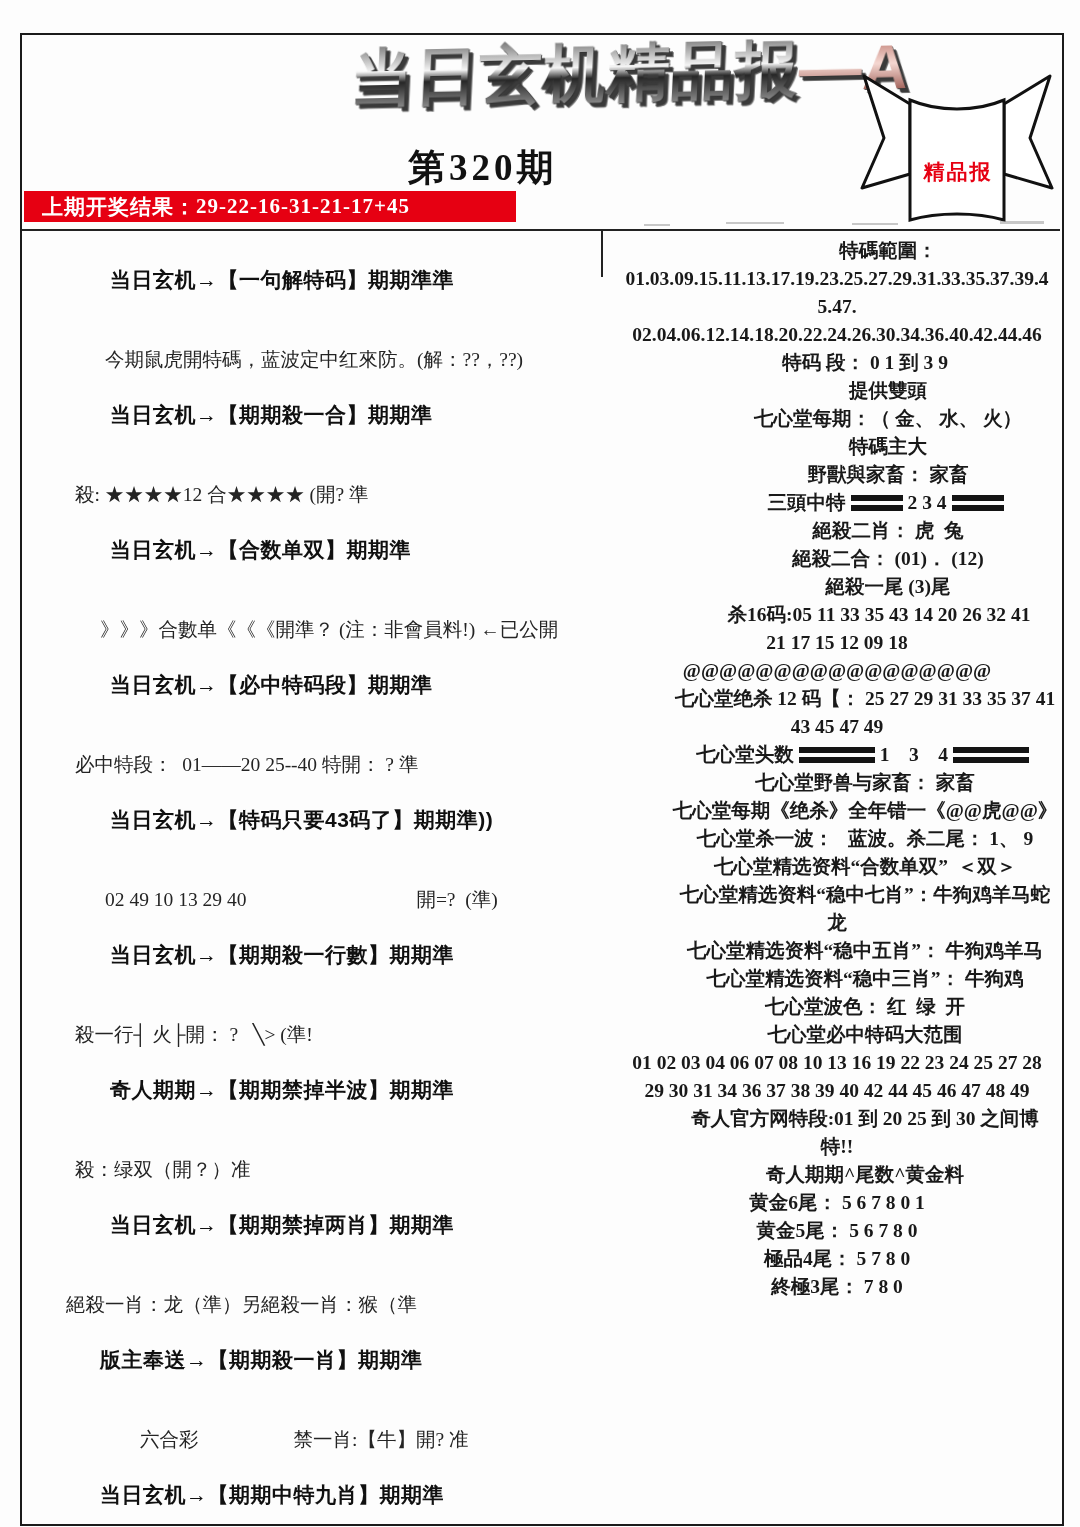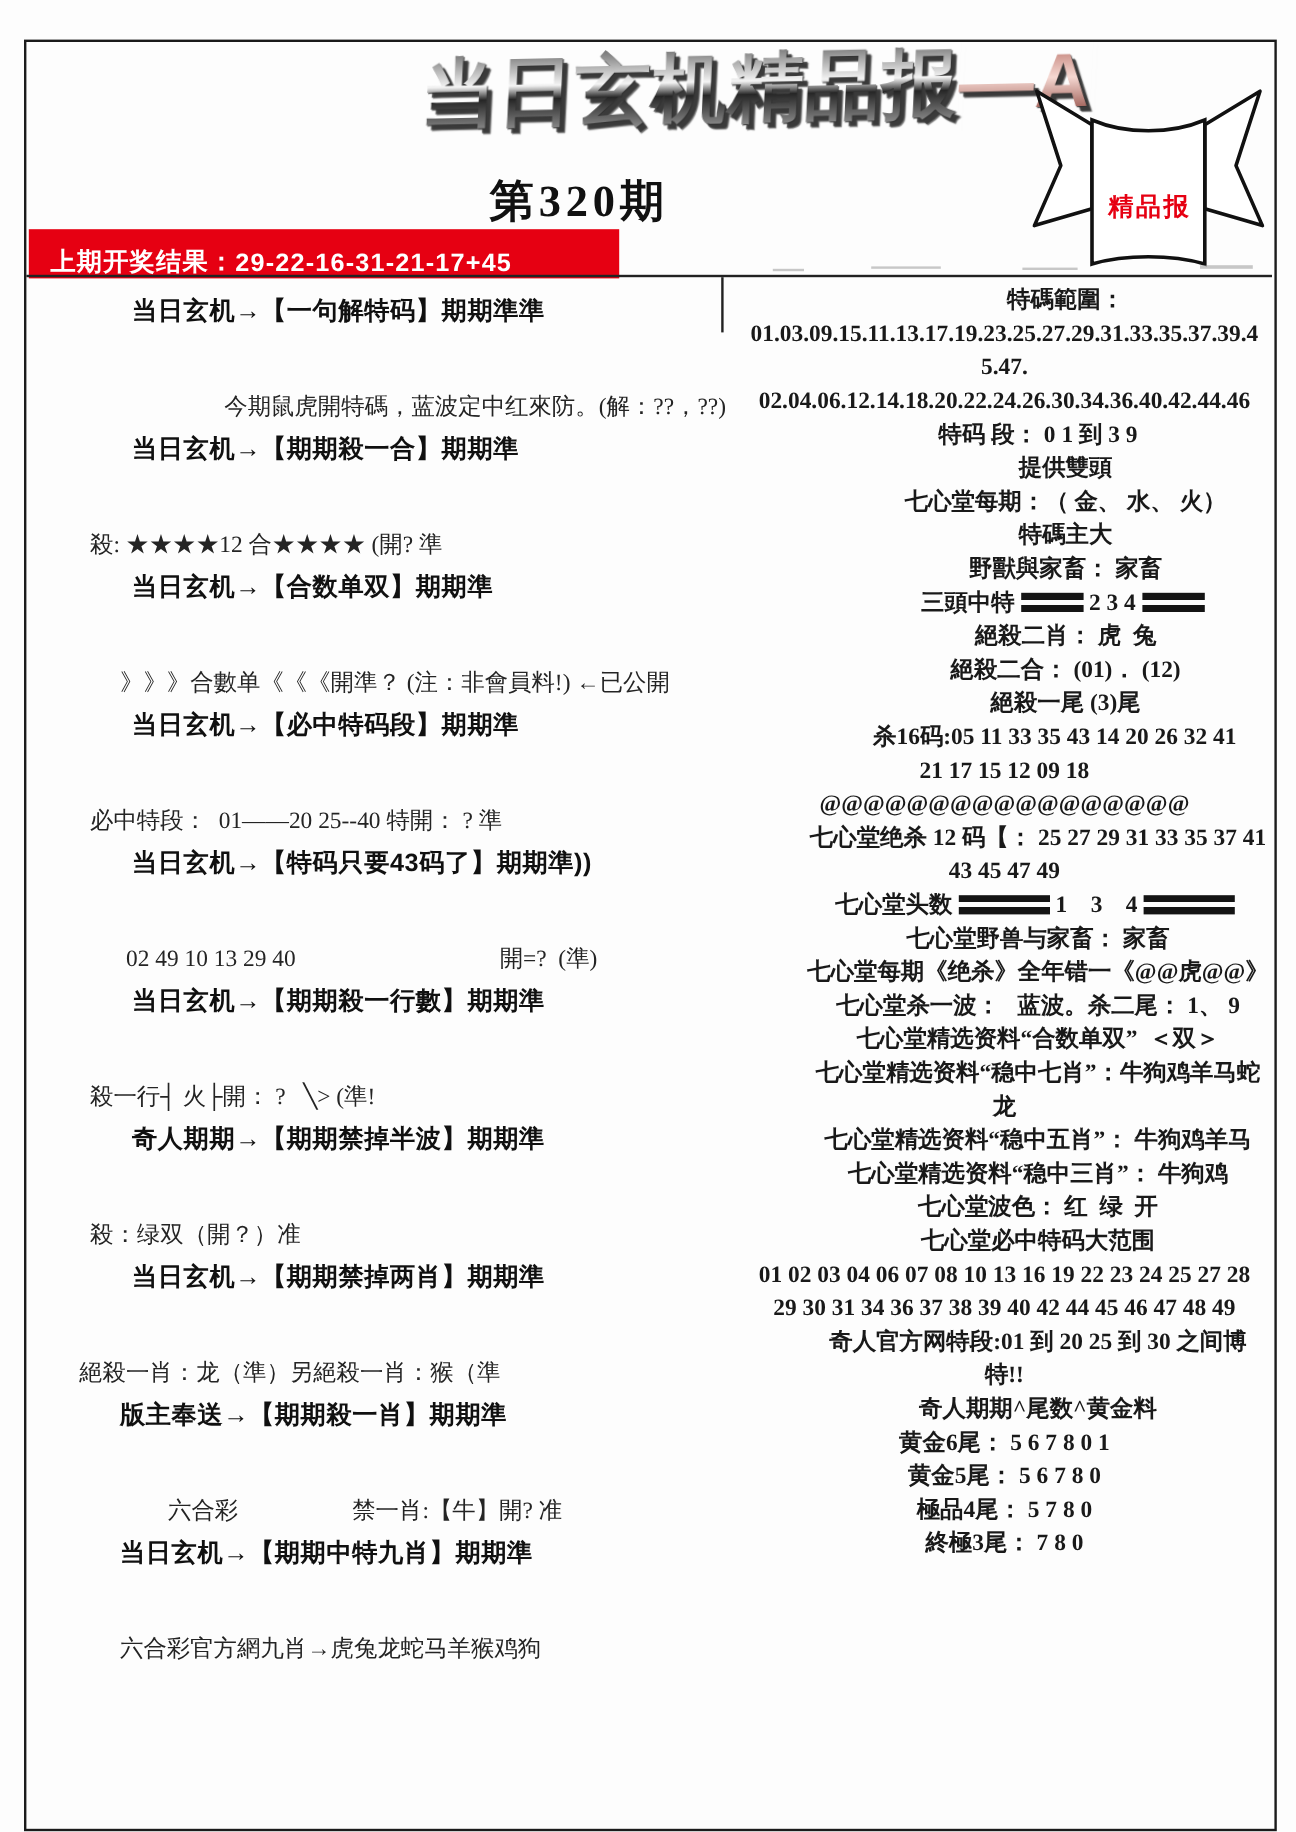--- a/index.html
+++ b/index.html
@@ -15,41 +15,41 @@
          font-family:"Liberation Sans","DejaVu Sans",sans-serif;
          font-size:63px;font-weight:900;letter-spacing:1px;white-space:nowrap;
          transform:rotate(-1.2deg) skewX(-4deg);
          filter:drop-shadow(4px 4px 0 rgba(45,45,45,.8)) drop-shadow(1px 1px 0 rgba(0,0,0,.7));}
   .title .metal{background:linear-gradient(180deg,#6f6f6f 0%,#f4f4f4 42%,#262626 58%,#9a9a9a 100%);
          -webkit-background-clip:text;background-clip:text;-webkit-text-fill-color:transparent;color:transparent;}
   .title .metal-red{background:linear-gradient(180deg,#b46a60 0%,#f5d8d2 45%,#7c2d24 100%);
          -webkit-background-clip:text;background-clip:text;-webkit-text-fill-color:transparent;color:transparent;}
   .issue{position:absolute;left:408px;top:143px;font-size:37px;font-weight:700;
          letter-spacing:4px;color:#111;}
-  .result-bar{position:absolute;left:24px;top:191px;width:492px;height:41px;background:#e60012;
-         display:flex;align-items:flex-end;padding-left:18px;box-sizing:border-box;
-         font-family:Liberation Sans, sans-serif;
+  .result-bar{position:absolute;left:24px;top:191px;width:492px;height:31px;background:#e60012;
+         display:flex;align-items:center;padding-left:18px;box-sizing:border-box;
+         font-family:Liberation Serif, serif;
          font-size:21px;font-weight:700;color:#ffffff;letter-spacing:1px;white-space:pre;}
   .ribbon{position:absolute;left:858px;top:62px;width:198px;height:166px;}
   .ribbon-label{position:absolute;left:908px;top:158px;width:100px;text-align:center;
          font-size:21px;font-weight:700;color:#e60012;letter-spacing:2px;}
 
   
   .artifact{position:absolute;height:2px;background:#9a9a9a;opacity:.55;}
 
   
   .left-col{position:absolute;left:60px;top:242px;width:545px;}
   .l-section{margin-bottom:45px;}
   .tip-row{position:relative;line-height:35px;font-size:19.5px;color:#242424;
            padding-left:15px;white-space:pre;}
   .tip2{margin-left:60px;}
   .slogan{line-height:35px;padding-left:50px;white-space:pre;
           font-family:"Liberation Sans","DejaVu Sans",sans-serif;
-          font-size:21px;font-weight:800;letter-spacing:.5px;color:#101010;}
-  .l-section:nth-child(2) .tip-row{padding-left:45px;text-align:right;}
+          font-size:21px;font-weight:800;letter-spacing:.5px;color:#101010;margin-top:20px;}
+  .l-section:nth-child(2) .tip-row{padding-left:45px;}
   .l-section:nth-child(4) .tip-row{padding-left:40px;}
   .l-section:nth-child(6) .tip-row{padding-left:45px;}
   .l-section:nth-child(6) .tip2{margin-left:170px;margin-top:20px;}
   .l-section:nth-child(9) .tip-row{padding-left:6px;}
   .l-section:nth-child(9) .slogan{padding-left:40px;}
   .l-section:nth-child(10) .tip-row{padding-left:80px;}
   .l-section:nth-child(10) .tip2{margin-left:95px;}
   .l-section:nth-child(10) .slogan{padding-left:40px;}
   .l-section:nth-child(11) .tip-row{padding-left:40px;}
 

